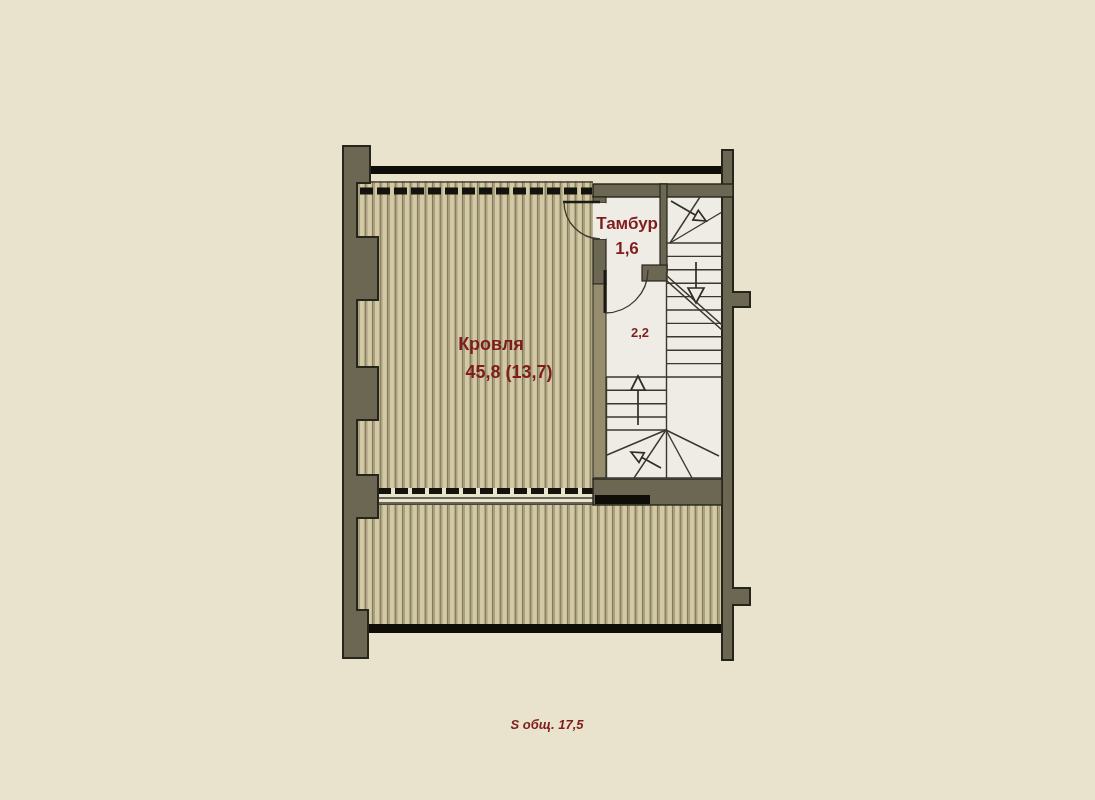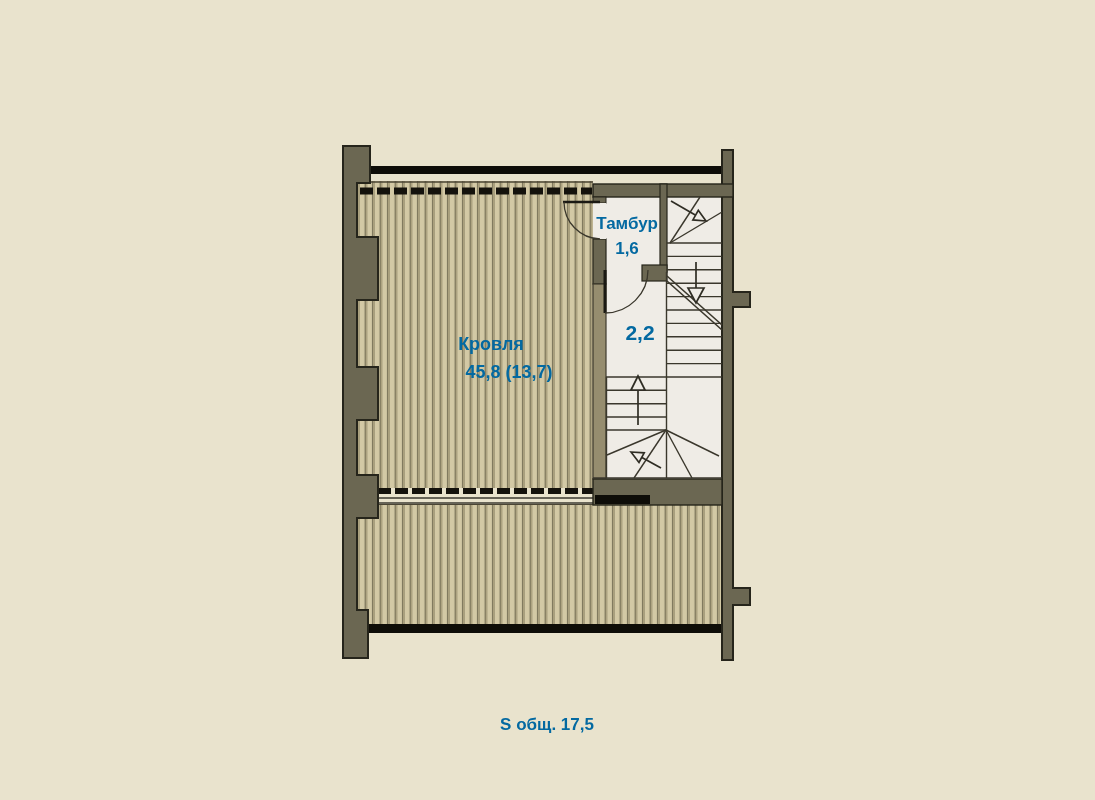--- a/index.html
+++ b/index.html
@@ -7,29 +7,29 @@
     position:relative;
     width:1095px;height:800px;
     background:#e9e3cd;
     overflow:hidden;
     font-family:"Liberation Sans","DejaVu Sans",sans-serif;
   }
   .stage svg{position:absolute;left:0;top:0;}
   .lbl{
     position:absolute;
     transform:translate(-50%,-50%);
-    color:#0369a1;
+    color:#7f1d1d;
     font-weight:700;
     white-space:nowrap;
     line-height:1;
   }
   .lbl-roof{font-size:18px;}
   .lbl-tambour{font-size:17px;}
-  .lbl-landing{font-size:21px;text-align:right;}
-  .lbl-caption{font-size:17px;}
+  .lbl-landing{font-size:13px;text-align:right;}
+  .lbl-caption{font-size:13px;font-style:italic;}
 </style>
 </head>
 <body>
 
 <div class="stage">
 
 <svg width="1095" height="800" viewBox="0 0 1095 800">
   <defs>
     <pattern id="hatch" width="7.5" height="8" patternUnits="userSpaceOnUse">
       <rect width="7.5" height="8" fill="#d3c9a5"></rect>

